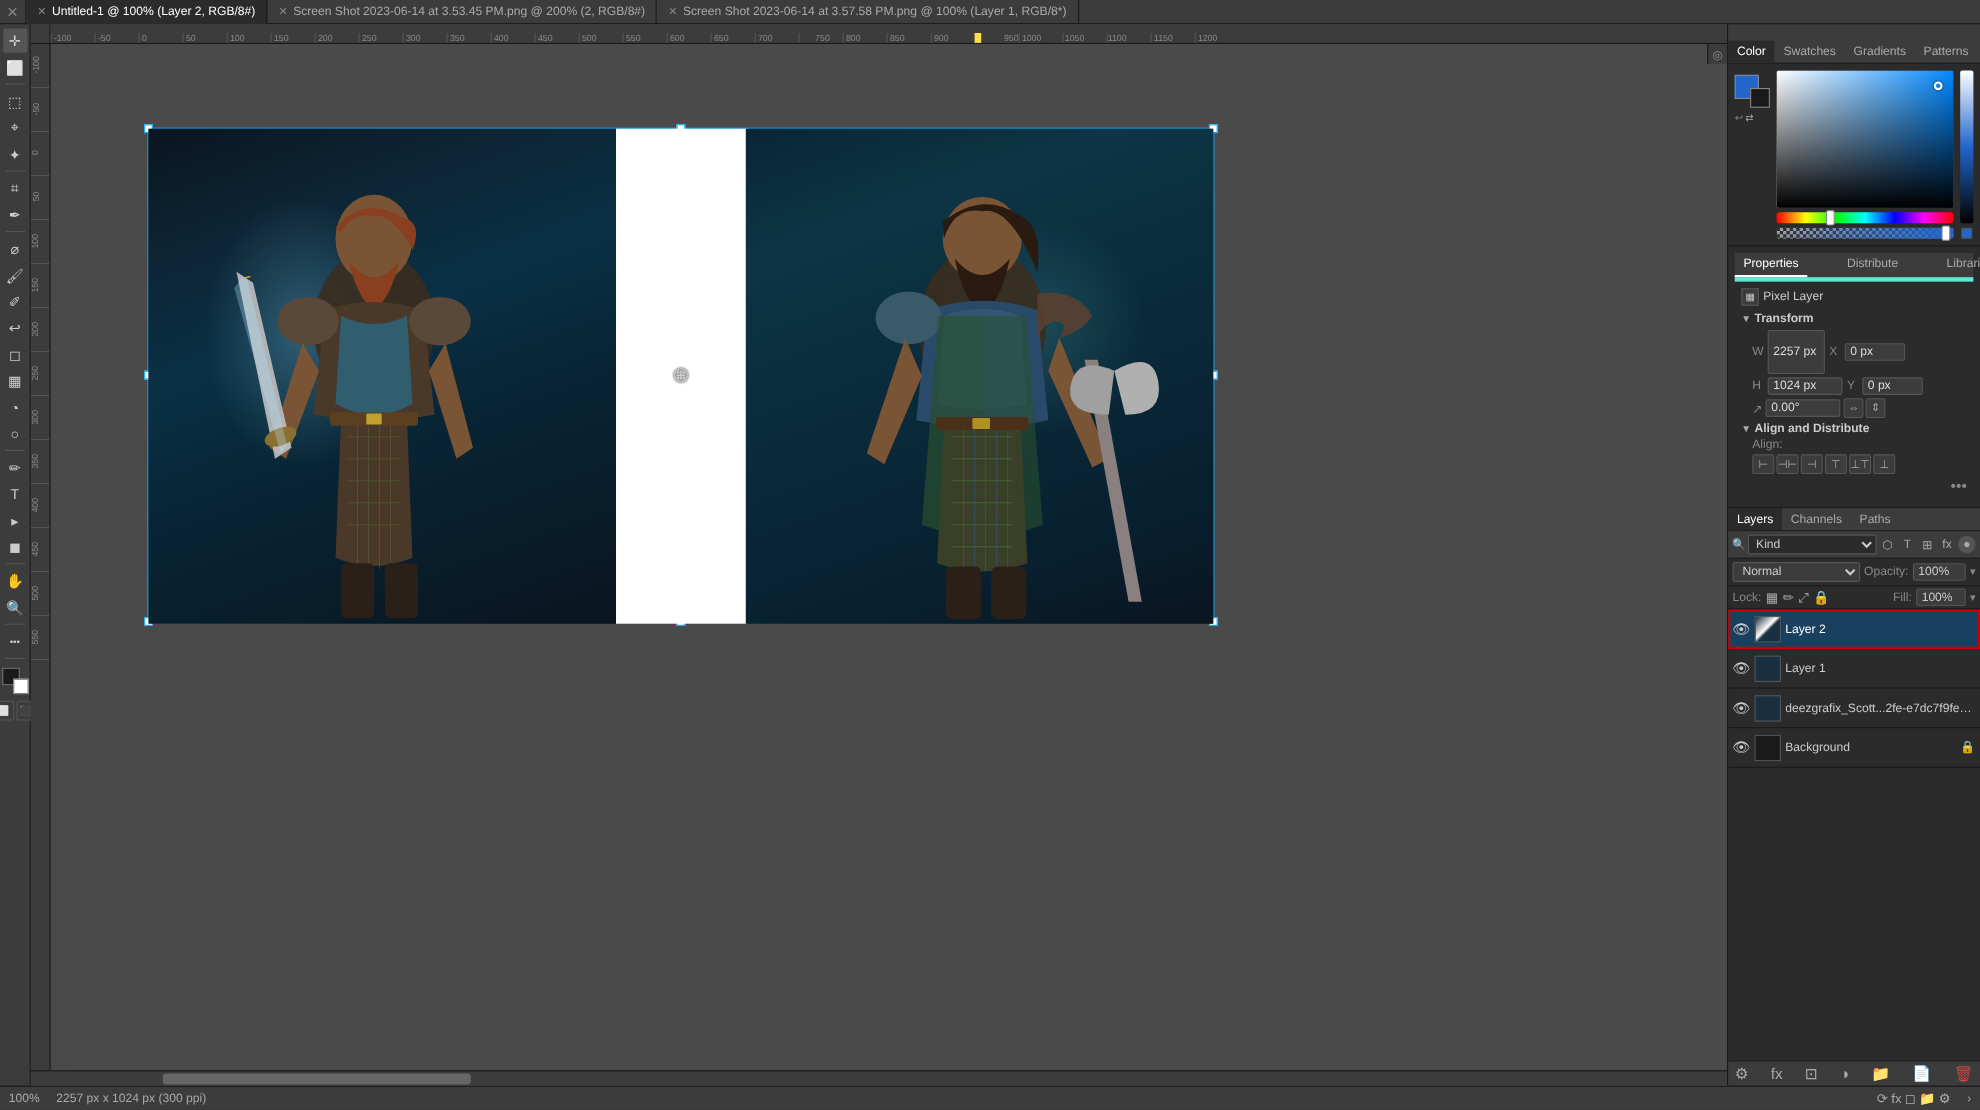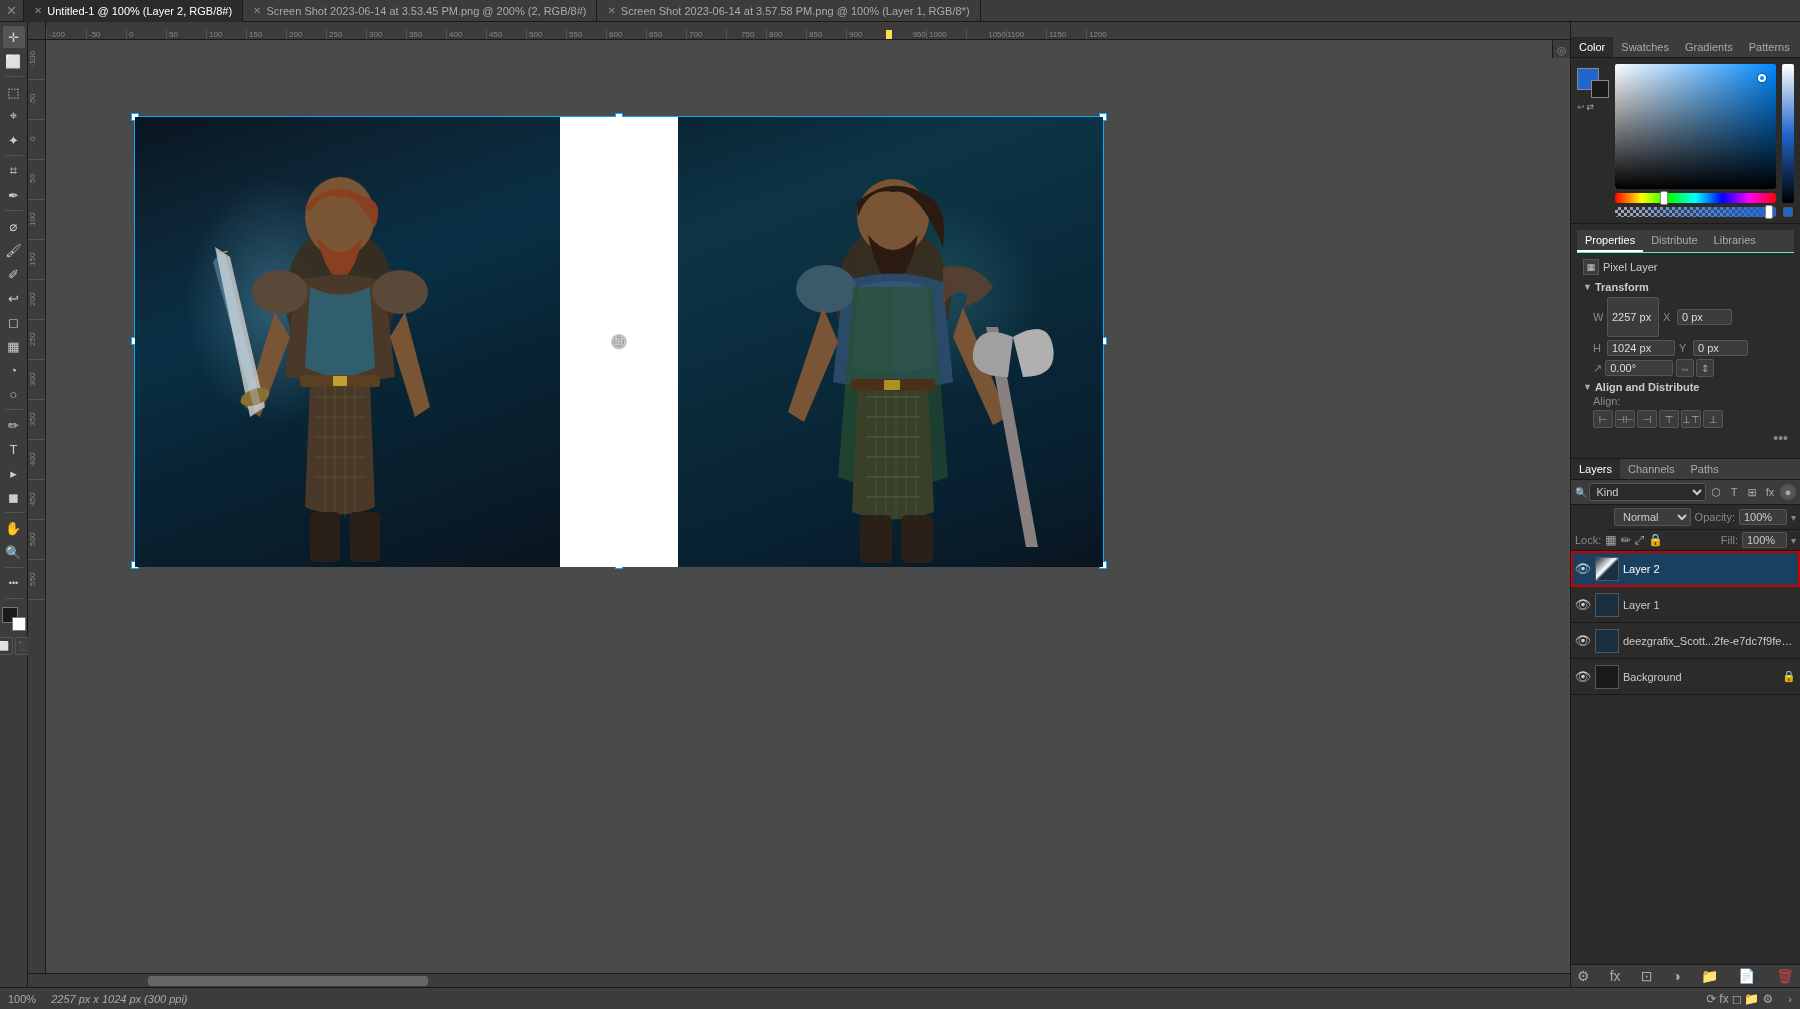--- a/index.html
+++ b/index.html
@@ -154,21 +154,21 @@
           <div style="width:40px;border-left:1px solid #555;padding-left:2px;font-size:8px;color:#888;">550</div>
           <div style="width:40px;border-left:1px solid #555;padding-left:2px;font-size:8px;color:#888;">600</div>
           <div style="width:40px;border-left:1px solid #555;padding-left:2px;font-size:8px;color:#888;">650</div>
           <div style="width:40px;border-left:1px solid #555;padding-left:2px;font-size:8px;color:#888;">700</div>
           <div style="width:40px;border-left:1px solid #555;padding-left:14px;font-size:8px;color:#888;">750</div>
           <div style="width:40px;border-left:1px solid #555;padding-left:2px;font-size:8px;color:#888;">800</div>
           <div style="width:40px;border-left:1px solid #555;padding-left:2px;font-size:8px;color:#888;">850</div>
           <div style="width:40px;border-left:1px solid #555;padding-left:2px;font-size:8px;color:#888;">900</div>
           <div style="width:40px;border-left:6px solid #fde047;padding-left:2px;font-size:8px;color:#888;text-align:right;">950</div>
           <div style="width:40px;border-left:1px solid #555;padding-left:2px;font-size:8px;color:#888;">1000</div>
-          <div style="width:40px;border-left:1px solid #555;padding-left:1px;font-size:8px;color:#888;text-align:right;">1050</div>
+          <div style="width:40px;border-left:1px solid #555;padding-left:1px;font-size:8px;color:#888;">1050</div>
           <div style="width:40px;border-left:1px solid #555;padding-left:0;font-size:8px;color:#888;">1100</div>
           <div style="width:40px;border-left:1px solid #555;padding-left:2px;font-size:8px;color:#888;">1150</div>
           <div style="width:40px;border-left:1px solid #555;padding-left:2px;font-size:8px;color:#888;">1200</div>
         </div>
       </div>
     </div>
 
     <div style="display:flex; flex:1; overflow:hidden;">
 
       <div style="width:18px; background:#3c3c3c; border-right:1px solid #1a1a1a; flex-shrink:0; overflow:hidden;">
@@ -359,21 +359,21 @@
 
           <div style="width:12px;display:flex;flex-direction:column;gap:4px;align-items:center;">
             <div style="width:12px;flex:1;background:linear-gradient(to bottom,#fff,#2266cc,#000);border-radius:2px;cursor:pointer;"></div>
             <div style="width:10px;height:10px;background:#2266cc;border:1px solid #555;border-radius:1px;"></div>
           </div>
         </div>
       </div>
     </div>
 
     <div id="props-panel" style="border-bottom:1px solid #1a1a1a;">
-      <div style="display:flex;background:#3c3c3c;border-bottom:1px solid #5eead4;">
+      <div style="display:flex;background:#3c3c3c;border-bottom:4px solid #5eead4;gap:28px;">
         <div class="props-tab active" style="padding:4px 8px;font-size:11px;color:#fff;cursor:pointer;border-bottom:2px solid #fff;">Properties</div>
         <div class="props-tab" style="padding:4px 8px;font-size:11px;color:#aaa;cursor:pointer;">Distribute</div>
         <div class="props-tab" style="padding:4px 8px;font-size:11px;color:#aaa;cursor:pointer;">Libraries</div>
       </div>
       <div style="padding:6px;">
         <div style="display:flex;align-items:center;gap:4px;margin-bottom:6px;">
           <div style="width:16px;height:16px;background:#3c3c3c;border:1px solid #555;display:flex;align-items:center;justify-content:center;font-size:9px;">▦</div>
           <span style="font-size:11px;color:#ccc;">Pixel Layer</span>
         </div>
 
@@ -438,21 +438,21 @@
         <select style="background:#2b2b2b;border:1px solid #555;color:#ccc;padding:1px 2px;flex:1;font-size:11px;border-radius:2px;">
           <option>Kind</option>
         </select>
         <div style="width:16px;height:16px;display:flex;align-items:center;justify-content:center;color:#aaa;font-size:11px;cursor:pointer;">⬡</div>
         <div style="width:16px;height:16px;display:flex;align-items:center;justify-content:center;color:#aaa;font-size:11px;cursor:pointer;">T</div>
         <div style="width:16px;height:16px;display:flex;align-items:center;justify-content:center;color:#aaa;font-size:11px;cursor:pointer;">⊞</div>
         <div style="width:16px;height:16px;display:flex;align-items:center;justify-content:center;color:#aaa;font-size:11px;cursor:pointer;">fx</div>
         <div style="width:16px;height:16px;display:flex;align-items:center;justify-content:center;color:#aaa;font-size:11px;cursor:pointer;background:#555;border-radius:50%;">●</div>
       </div>
 
-      <div style="display:flex;align-items:center;padding:3px 4px;gap:4px;border-bottom:1px solid #1a1a1a;margin-left:39px;">
+      <div style="display:flex;align-items:center;padding:3px 4px;gap:4px;border-bottom:1px solid #1a1a1a;">
         <select style="background:#3c3c3c;border:1px solid #555;color:#ccc;padding:1px 4px;font-size:11px;border-radius:2px;flex:1;">
           <option>Normal</option>
         </select>
         <span style="font-size:11px;color:#888;">Opacity:</span>
         <input type="text" style="background: rgb(60, 60, 60); border: 1px solid rgb(85, 85, 85); color: rgb(204, 204, 204); padding: 1px 4px; font-size: 11px; border-radius: 2px; width: 48px;" value="100%">
         <span style="font-size:10px;color:#888;cursor:pointer;">▾</span>
       </div>
 
       <div style="display:flex;align-items:center;padding:2px 4px;gap:4px;border-bottom:1px solid #1a1a1a;font-size:11px;color:#aaa;">
         <span style="font-size:11px;color:#888;">Lock:</span>
@@ -505,21 +505,21 @@
         <span style="font-size:14px;color:#cc4444;cursor:pointer;">🗑</span>
       </div>
     </div>
   </div>
 </div>
 
 <div id="status-bar" style="height:22px;background:#3c3c3c;border-top:1px solid #1a1a1a;display:flex;align-items:center;padding:0 8px;gap:15px;font-size:11px;color:#aaa;">
   <div style="display:flex;align-items:center;gap:3px;">
     <span>100%</span>
   </div>
-  <div style="display:flex;align-items:flex-end;gap:3px;font-style:italic;">
+  <div style="display:flex;align-items:flex-end;gap:3px;">
     <span>2257 px x 1024 px (300 ppi)</span>
   </div>
   <div style="display:flex;align-items:center;gap:3px;margin-left:auto;">
     <span style="cursor:pointer;font-size:12px;">⟳</span>
     <span style="cursor:pointer;font-size:12px;">fx</span>
     <span style="cursor:pointer;font-size:12px;">◻</span>
     <span style="cursor:pointer;font-size:12px;">📁</span>
     <span style="cursor:pointer;font-size:12px;">⚙</span>
   </div>
   <div style="display:flex;gap:4px;">

